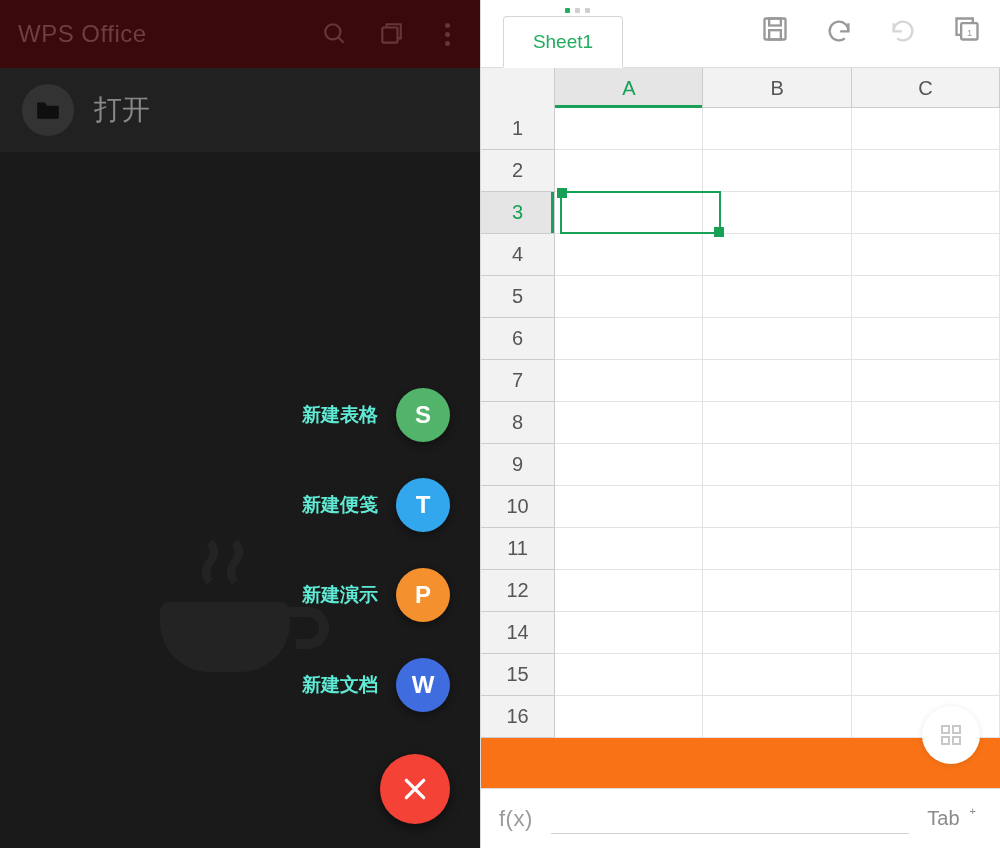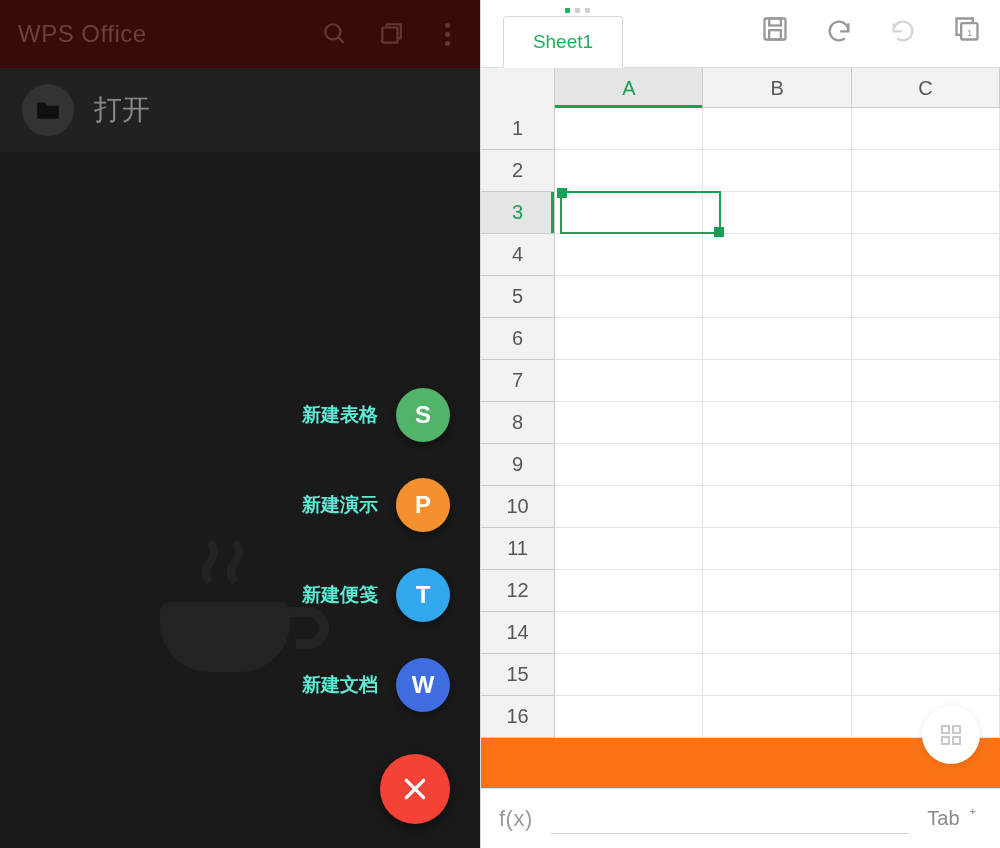--- a/index.html
+++ b/index.html
@@ -128,26 +128,26 @@
         </svg>
       </div>
     </div>
 
     <div class="fab-stack">
       <div class="fab-item">
         <span class="fab-label">新建表格</span>
         <span class="fab-btn fab-green">S</span>
       </div>
       <div class="fab-item">
+        <span class="fab-label">新建便笺</span>
+        <span class="fab-btn fab-blue">T</span>
+      </div>
+      <div class="fab-item">
         <span class="fab-label">新建演示</span>
         <span class="fab-btn fab-orange">P</span>
-      </div>
-      <div class="fab-item">
-        <span class="fab-label">新建便笺</span>
-        <span class="fab-btn fab-blue">T</span>
       </div>
       <div class="fab-item">
         <span class="fab-label">新建文档</span>
         <span class="fab-btn fab-indigo">W</span>
       </div>
       <div class="fab-main">
         <svg viewBox="0 0 24 24">
             <line x1="4" y1="4" x2="20" y2="20"></line>
             <line x1="20" y1="4" x2="4" y2="20"></line>
           </svg>

